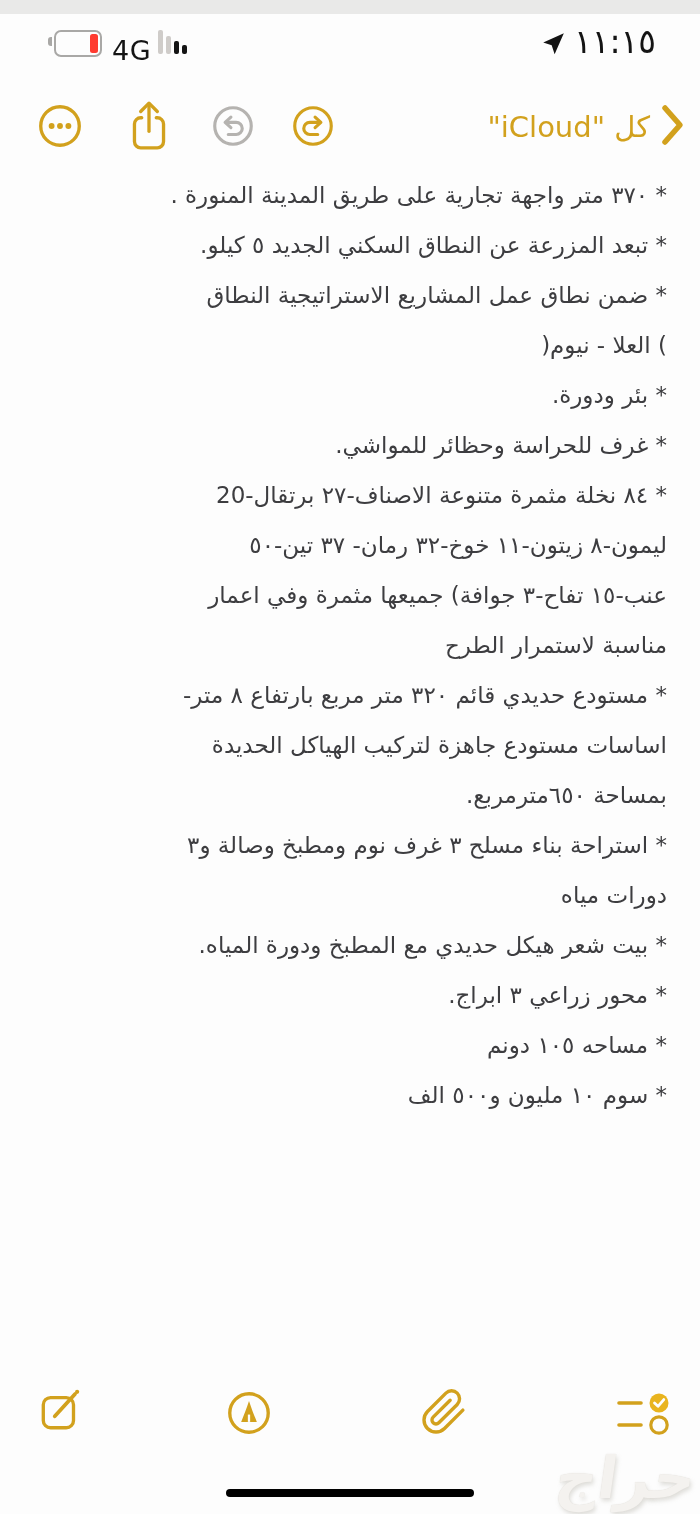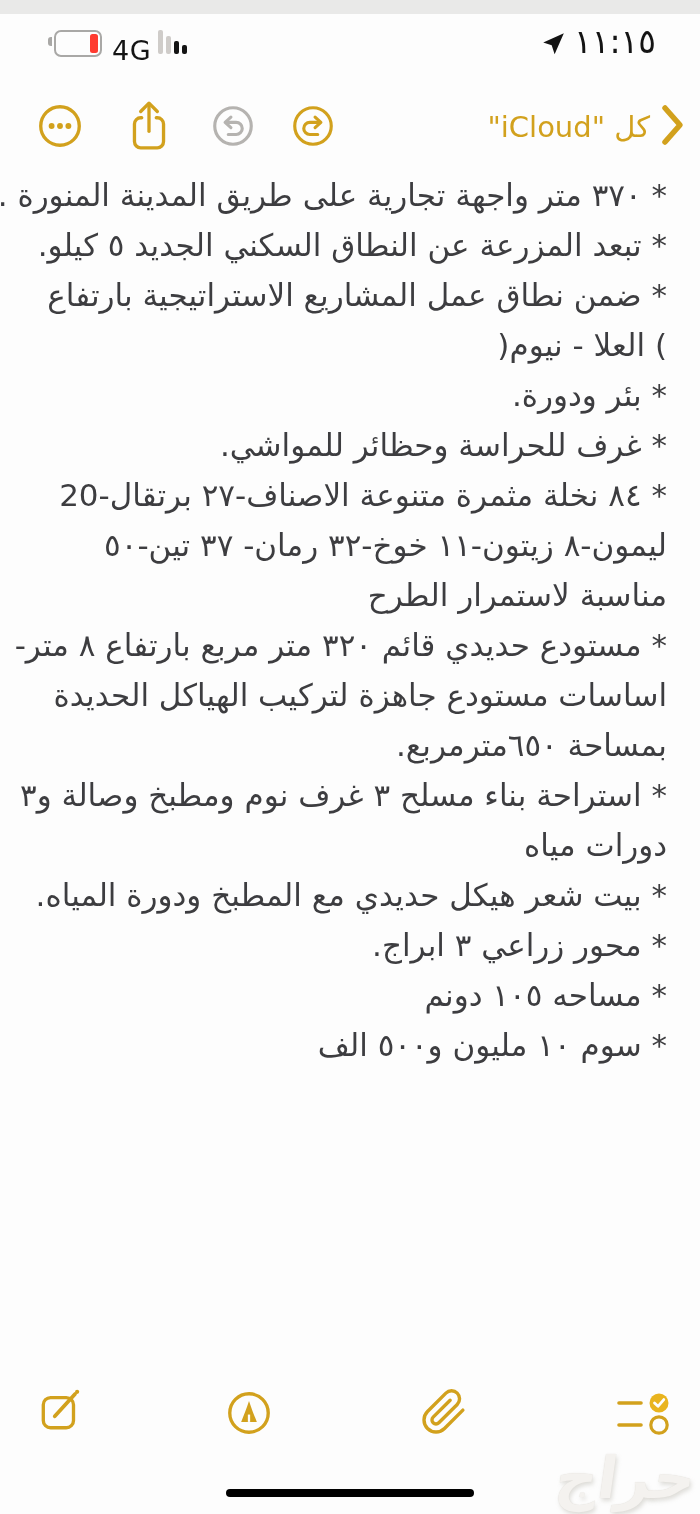--- a/index.html
+++ b/index.html
@@ -33,21 +33,21 @@
   .btn-share{left:126px;top:0px;}
   .btn-undo{left:212px;top:7px;}
   .btn-redo{left:292px;top:7px;}
   .back-group{position:absolute;right:14px;top:4px;display:flex;align-items:center;gap:10px;background:none;border:none;padding:0;cursor:pointer;}
   .back-label{font-size:29px;color:#d2a11d;direction:rtl;font-family:"DejaVu Sans",sans-serif;}
 
   
   .note-body{position:absolute;top:170px;right:33px;left:20px;direction:rtl;}
   .line{
     height:50px;line-height:50px;white-space:nowrap;
-    font-size:31px;color:#3d3d40;text-align:right;direction:rtl;
+    font-size:23px;color:#3d3d40;text-align:right;direction:rtl;
   }
 
   
   .bottom-bar{position:absolute;top:1382px;left:0;width:700px;height:62px;}
   .btn-compose{left:36px;top:2px;}
   .btn-markup{left:226px;top:8px;}
   .btn-attach{left:420px;top:6px;}
   .btn-checklist{left:616px;top:8px;}
 
   .home-indicator{position:absolute;left:226px;top:1489px;width:248px;height:8px;
@@ -128,26 +128,27 @@
       <svg width="26" height="46" viewBox="0 0 26 46">
         <polyline points="5,6 20,23 5,40" fill="none" stroke="#d2a11d" stroke-width="5.5" stroke-linecap="round" stroke-linejoin="round"></polyline>
       </svg>
     </span>
   </button>
 </div>
 
 <div class="note-body">
   <div class="line">* ٣٧٠ متر واجهة تجارية على طريق المدينة المنورة .</div>
   <div class="line">* تبعد المزرعة عن النطاق السكني الجديد ٥ كيلو.</div>
-  <div class="line">* ضمن نطاق عمل المشاريع الاستراتيجية بارتفاع</div>
+  <div class="line">* ضمن نطاق عمل المشاريع الاستراتيجية النطاق</div>
   <div class="line">) العلا - نيوم(</div>
   <div class="line">* بئر ودورة.</div>
   <div class="line">* غرف للحراسة وحظائر للمواشي.</div>
   <div class="line">* ٨٤ نخلة مثمرة متنوعة الاصناف-٢٧ برتقال-20</div>
   <div class="line">ليمون-٨ زيتون-١١ خوخ-٣٢ رمان- ٣٧ تين-٥٠</div>
+  <div class="line">عنب-١٥ تفاح-٣ جوافة) جميعها مثمرة وفي اعمار</div>
   <div class="line">مناسبة لاستمرار الطرح</div>
   <div class="line">* مستودع حديدي قائم ٣٢٠ متر مربع بارتفاع ٨ متر-</div>
   <div class="line">اساسات مستودع جاهزة لتركيب الهياكل الحديدة</div>
   <div class="line">بمساحة ٦٥٠مترمربع.</div>
   <div class="line">* استراحة بناء مسلح ٣ غرف نوم ومطبخ وصالة و٣</div>
   <div class="line">دورات مياه</div>
   <div class="line">* بيت شعر هيكل حديدي مع المطبخ ودورة المياه.</div>
   <div class="line">* محور زراعي ٣ ابراج.</div>
   <div class="line">* مساحه ١٠٥ دونم</div>
   <div class="line">* سوم ١٠ مليون و٥٠٠ الف</div>

